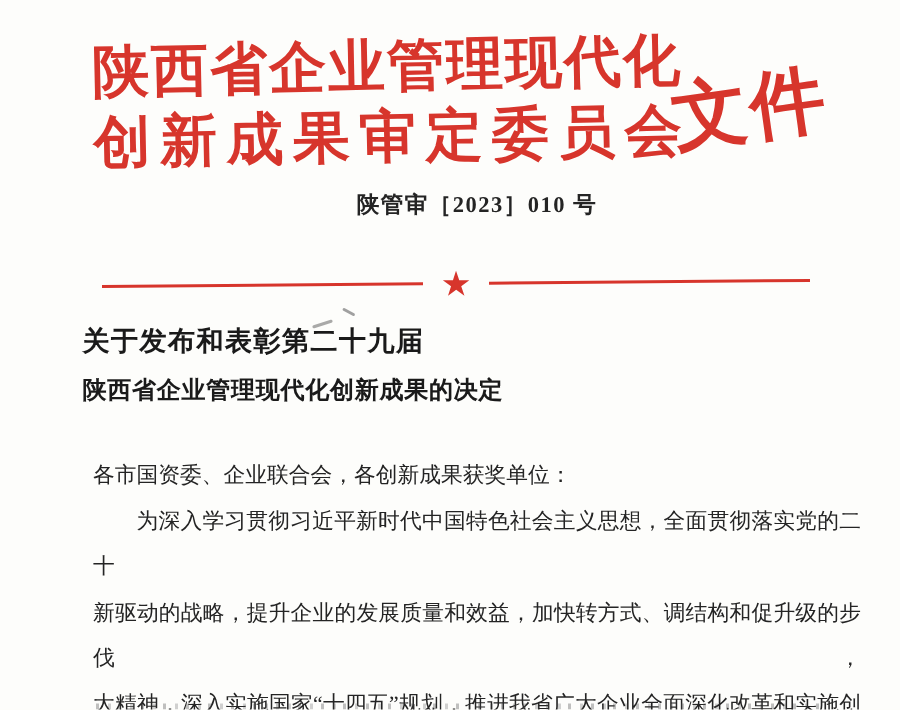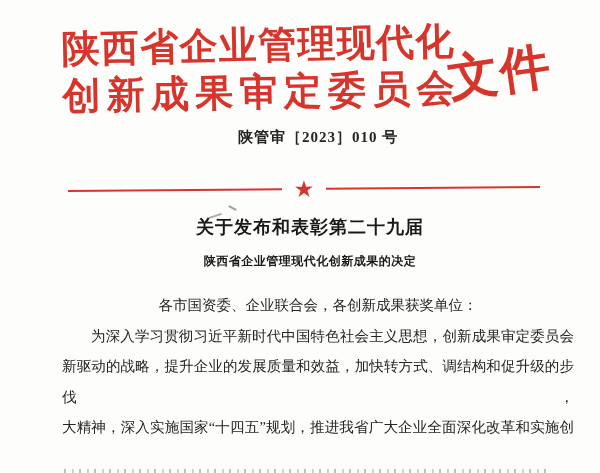--- a/index.html
+++ b/index.html
@@ -43,31 +43,31 @@
     position:absolute;left:68px;top:177px;width:472px;height:24px;
     display:flex;align-items:center;
     transform:rotate(-0.5deg);transform-origin:center;
   }
   .divider .rule{flex:1;height:2px;background:var(--red);}
   .star{color:var(--red);font-size:23px;line-height:1;margin:0 12px;}
 
   
   .title-block{
     position:absolute;left:55px;top:214px;width:510px;
-    text-align:center;font-weight:bold;color:var(--title-ink);
+    font-weight:bold;color:var(--title-ink);
   }
   .title-line-1{font-size:18px;line-height:26px;letter-spacing:1px;}
-  .title-line-2{font-size:12px;line-height:26px;margin-top:8px;letter-spacing:0.5px;}
+  .title-line-2{font-size:16px;line-height:26px;margin-top:8px;letter-spacing:0.5px;}
 
   
   .body-text{
     position:absolute;left:62px;top:290px;width:512px;
     font-size:14.5px;line-height:30.5px;color:var(--body-ink);
   }
-  .salutation{text-align:center;}
+  .salutation{text-align:left;margin-top:12px;}
   .para-line{text-align:justify;text-align-last:justify;}
   .para-line.indent{text-indent:2em;}
 
   
   .scan-mark{
     position:absolute;left:228px;top:207px;width:9px;height:2px;
     background:#6f6f6f;border-radius:1px;opacity:.65;transform:rotate(28deg);
   }
   .scan-mark-2{
     position:absolute;left:208px;top:215px;width:14px;height:2px;
@@ -104,21 +104,21 @@
   <div class="scan-mark"></div>
   <div class="scan-mark-2"></div>
 
   <div class="title-block">
     <div class="title-line-1">关于发布和表彰第二十九届</div>
     <div class="title-line-2">陕西省企业管理现代化创新成果的决定</div>
   </div>
 
   <div class="body-text">
     <div class="salutation">各市国资委、企业联合会，各创新成果获奖单位：</div>
-    <div class="para-line indent">为深入学习贯彻习近平新时代中国特色社会主义思想，创新成果审定委员会</div>
+    <div class="para-line indent">为深入学习贯彻习近平新时代中国特色社会主义思想，全面贯彻落实党的二十</div>
     <div class="para-line">新驱动的战略，提升企业的发展质量和效益，加快转方式、调结构和促升级的步伐，</div>
     <div class="para-line">大精神，深入实施国家“十四五”规划，推进我省广大企业全面深化改革和实施创</div>
 
   </div>
 
   <div class="cropped-line-artifact"></div>
 
 </div>
 
 </body></html>

